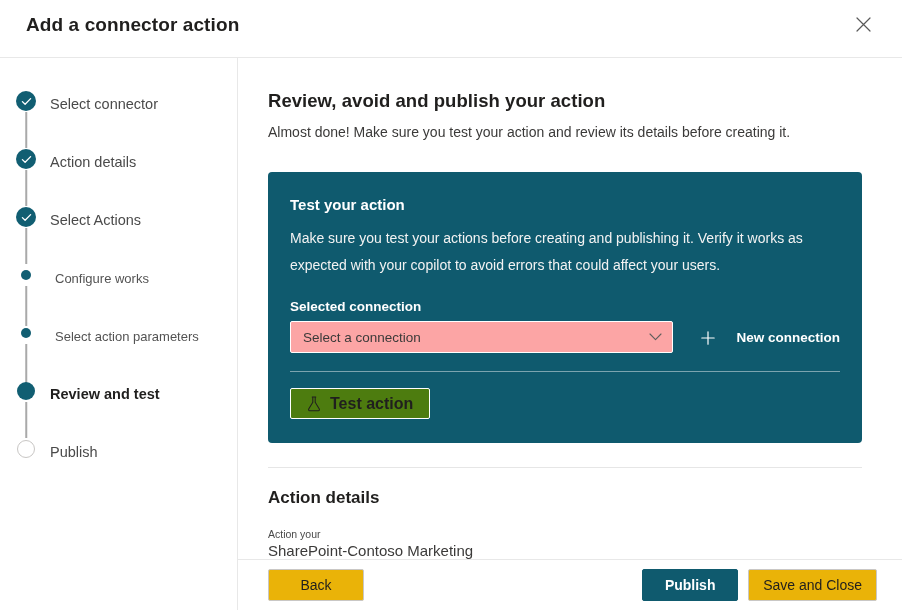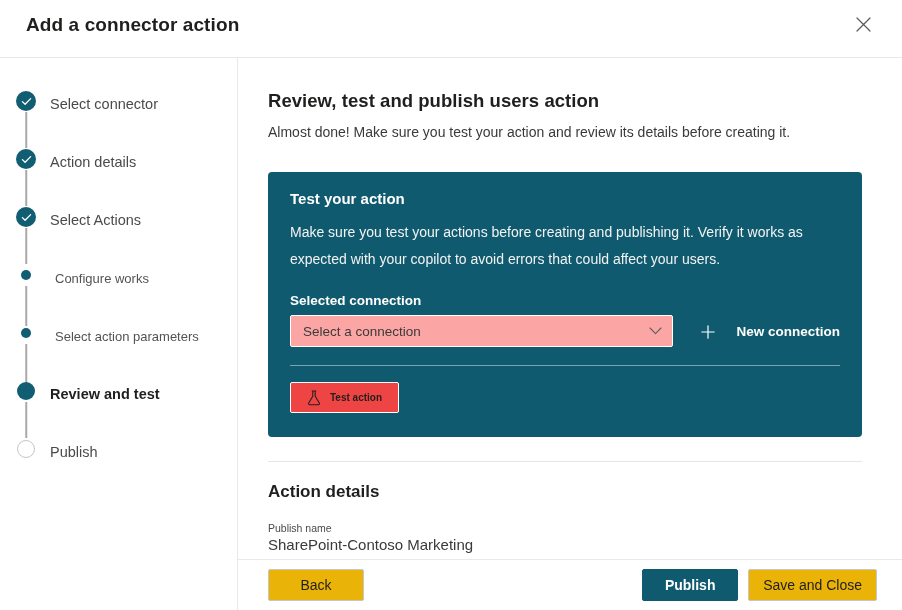--- a/index.html
+++ b/index.html
@@ -177,21 +177,21 @@
   .section-sub {
     font-size: 14px;
     color: #3b3a39;
     margin: 0 0 32px 0;
   }
 
   
   .test-card {
     background: #0F5A6E;
     border-radius: 4px;
-    padding: 18px 22px 24px 22px;
+    padding: 24px 22px 24px 22px;
     box-sizing: border-box;
     color: #ffffff;
     width: 594px;
   }
   .card-title {
     font-size: 15px;
     font-weight: bold;
     margin: 0 0 12px 0;
   }
   .card-desc {
@@ -248,27 +248,27 @@
   .card-divider {
     height: 1px;
     background: rgba(255,255,255,0.45);
     margin: 18px 0 16px 0;
   }
 
   .test-action-btn {
     display: inline-flex;
     align-items: center;
     gap: 9px;
-    background: #ef4444;
+    background: #4d7c0f;
     border: 1px solid #ffffff;
     border-radius: 2px;
     padding: 0 16px;
     height: 31px;
     cursor: pointer;
-    font-size: 10px;
+    font-size: 16px;
     font-weight: bold;
     color: #201f1e;
     font-family: "Liberation Sans", sans-serif;
   }
   .beaker-icon { display: flex; color: #201f1e; }
   .beaker-icon svg { display: block; }
 
   
   .details-divider {
     height: 1px;
@@ -411,21 +411,21 @@
           </div>
           <div class="step-label">Publish</div>
         </div>
 
       </div>
     </div>
 
     <div class="content-pane">
       <div class="content-scroll">
 
-        <h2 class="section-title">Review, test and publish users action</h2>
+        <h2 class="section-title">Review, avoid and publish your action</h2>
         <p class="section-sub">Almost done! Make sure you test your action and review its details before creating it.</p>
 
         <div class="test-card">
           <div class="card-title">Test your action</div>
           <div class="card-desc">Make sure you test your actions before creating and publishing it. Verify it works as expected with your copilot to avoid errors that could affect your users.</div>
 
           <div class="field-label">Selected connection</div>
 
           <div class="conn-row">
             <div class="conn-select">
@@ -457,21 +457,21 @@
             </span>
             <span>Test action</span>
           </button>
         </div>
 
         <div class="details-divider"></div>
 
         <h3 class="details-title">Action details</h3>
 
         <div class="detail-field">
-          <div class="detail-label">Publish name</div>
+          <div class="detail-label">Action your</div>
           <div class="detail-value">SharePoint-Contoso Marketing</div>
         </div>
 
         <div class="detail-field">
           <div class="detail-label">Action description</div>
           <div class="detail-value"></div>
         </div>
 
       </div>
 

